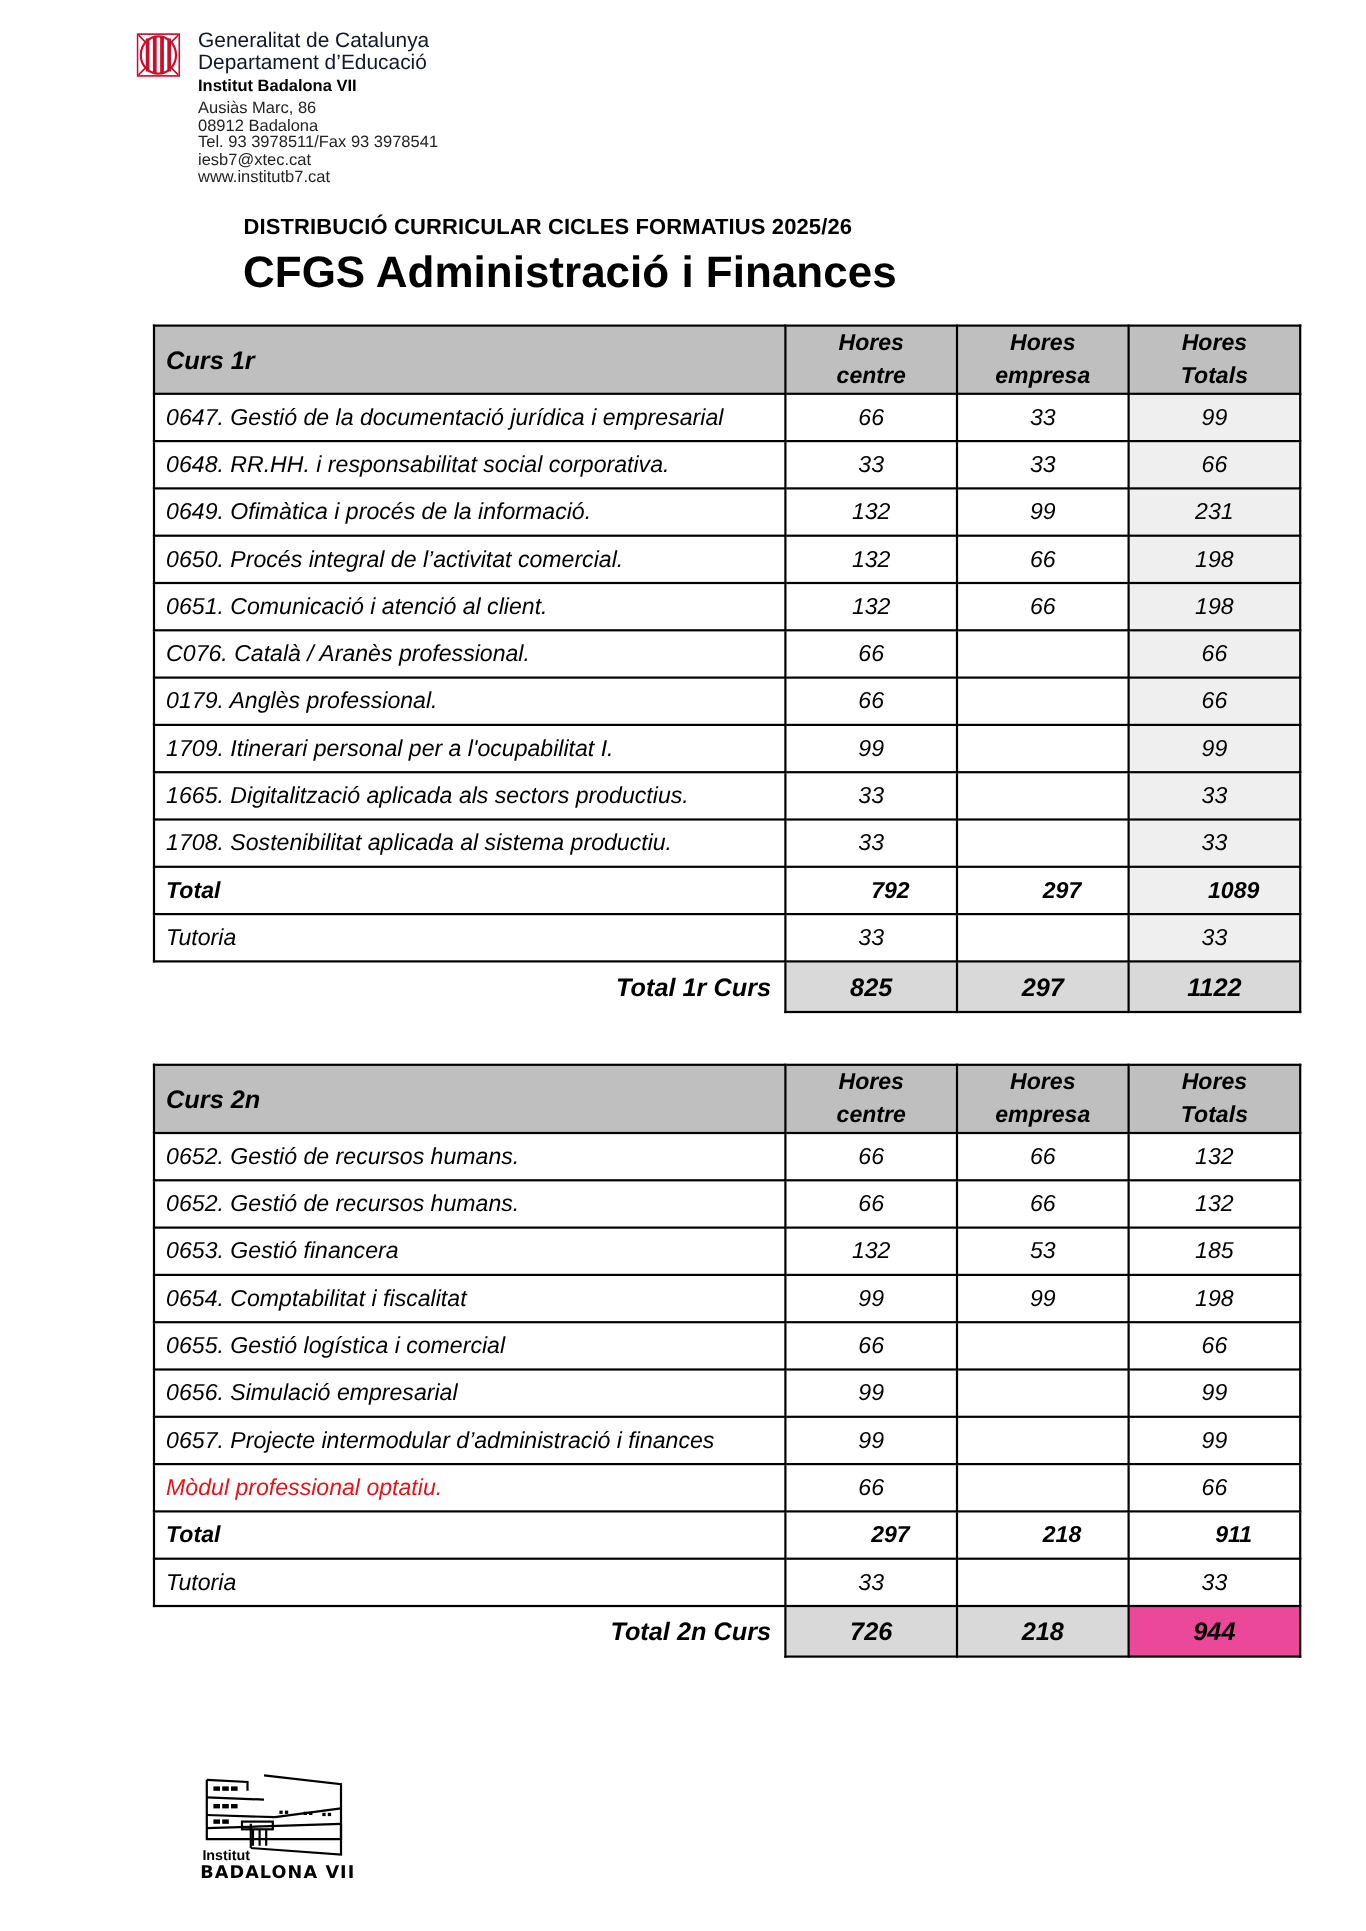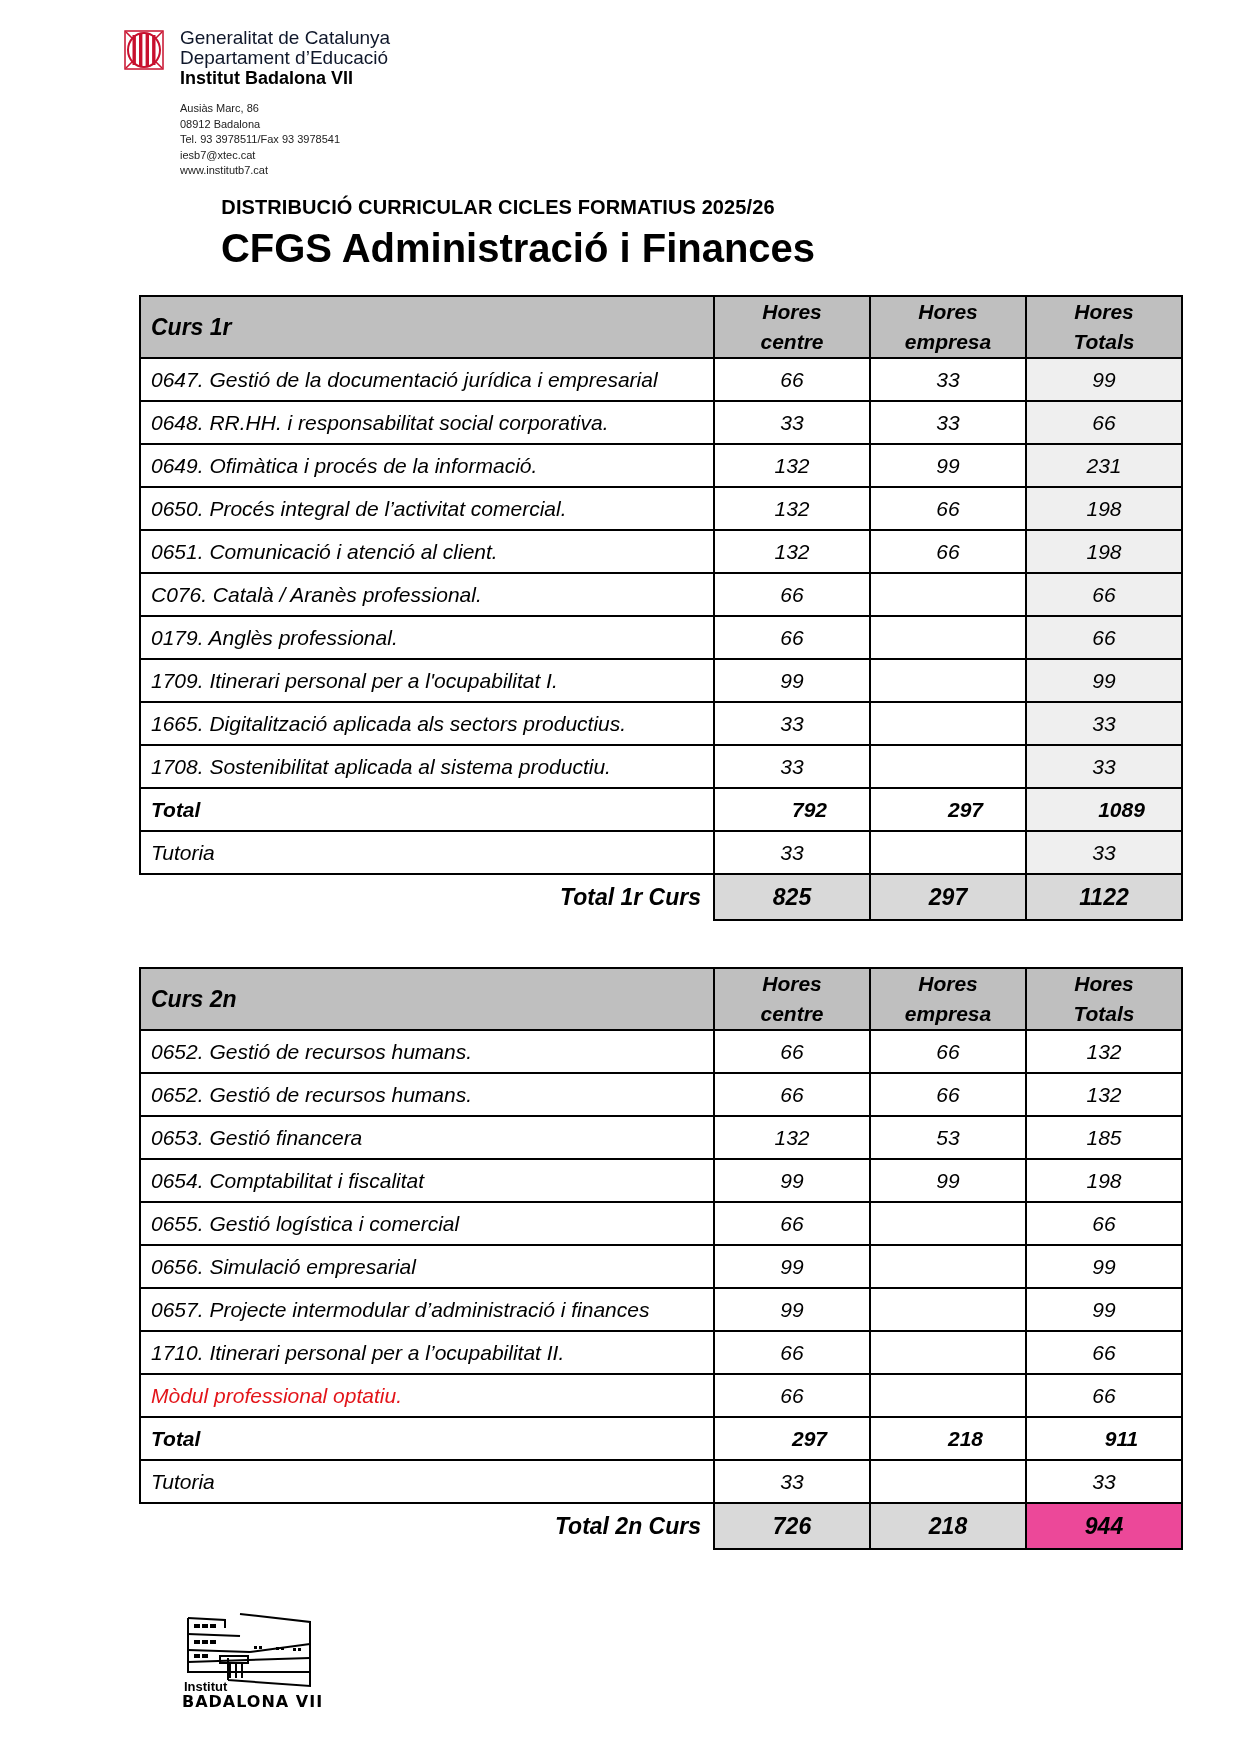--- a/index.html
+++ b/index.html
@@ -5,22 +5,22 @@
   html, body { margin: 0; padding: 0; background: #ffffff; }
   body {
     width: 1242px; height: 1755px; position: relative; overflow: hidden;
     font-family: "Liberation Sans", "DejaVu Sans", sans-serif; color: #000;
   }
   
   .letterhead { position: absolute; left: 124px; top: 28px; }
   .crest { position: absolute; left: 0; top: 2px; width: 40px; height: 40px; }
   .lh-text { position: absolute; left: 56px; top: 0; white-space: nowrap; }
   .lh-org { font-size: 19px; line-height: 20px; color: #0f172a; }
-  .lh-inst { font-size: 18px; line-height: 21px; font-weight: bold; }
-  .lh-addr { font-size: 11px; line-height: 15.5px; color: #222; margin-top: 12px; }
+  .lh-inst { font-size: 15px; line-height: 21px; font-weight: bold; }
+  .lh-addr { font-size: 15px; line-height: 15.5px; color: #222; margin-top: 2px; }
 
   .doc-subtitle { position: absolute; left: 0; width: 996px; top: 196px; text-align: center;
     font-size: 20px; font-weight: bold; letter-spacing: 0.1px; }
   .doc-title { position: absolute; left: 0; width: 1036px; top: 226px; text-align: center;
     font-size: 40px; font-weight: bold; }
 
   
   table.curr { position: absolute; left: 139px; border-collapse: collapse; font-style: italic; }
   table.curr td { border: 2px solid #000; padding: 0; font-size: 21px; height: 41px; }
   table.curr tr.head td { background: #bfbfbf; font-weight: bold; height: 59px; }
@@ -208,26 +208,20 @@
         <td class="name">0656. Simulació empresarial</td>
         <td class="num">99</td>
         <td class="num"></td>
         <td class="num tot">99</td>
       </tr>
       <tr>
         <td class="name">0657. Projecte intermodular d’administració i finances</td>
         <td class="num">99</td>
         <td class="num"></td>
         <td class="num tot">99</td>
-      </tr>
-      <tr>
-        <td class="name">1710. Itinerari personal per a l’ocupabilitat II.</td>
-        <td class="num">66</td>
-        <td class="num"></td>
-        <td class="num tot">66</td>
       </tr>
       <tr>
         <td class="name" style="color: rgb(227, 21, 26);">Mòdul professional optatiu.</td>
         <td class="num">66</td>
         <td class="num"></td>
         <td class="num tot">66</td>
       </tr>
     </tbody>
   <tbody>
       <tr class="bold">

